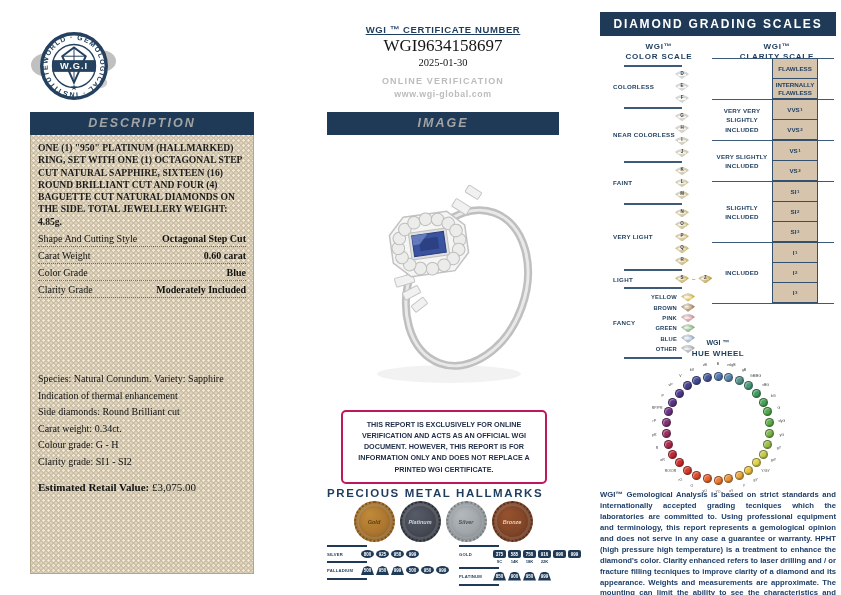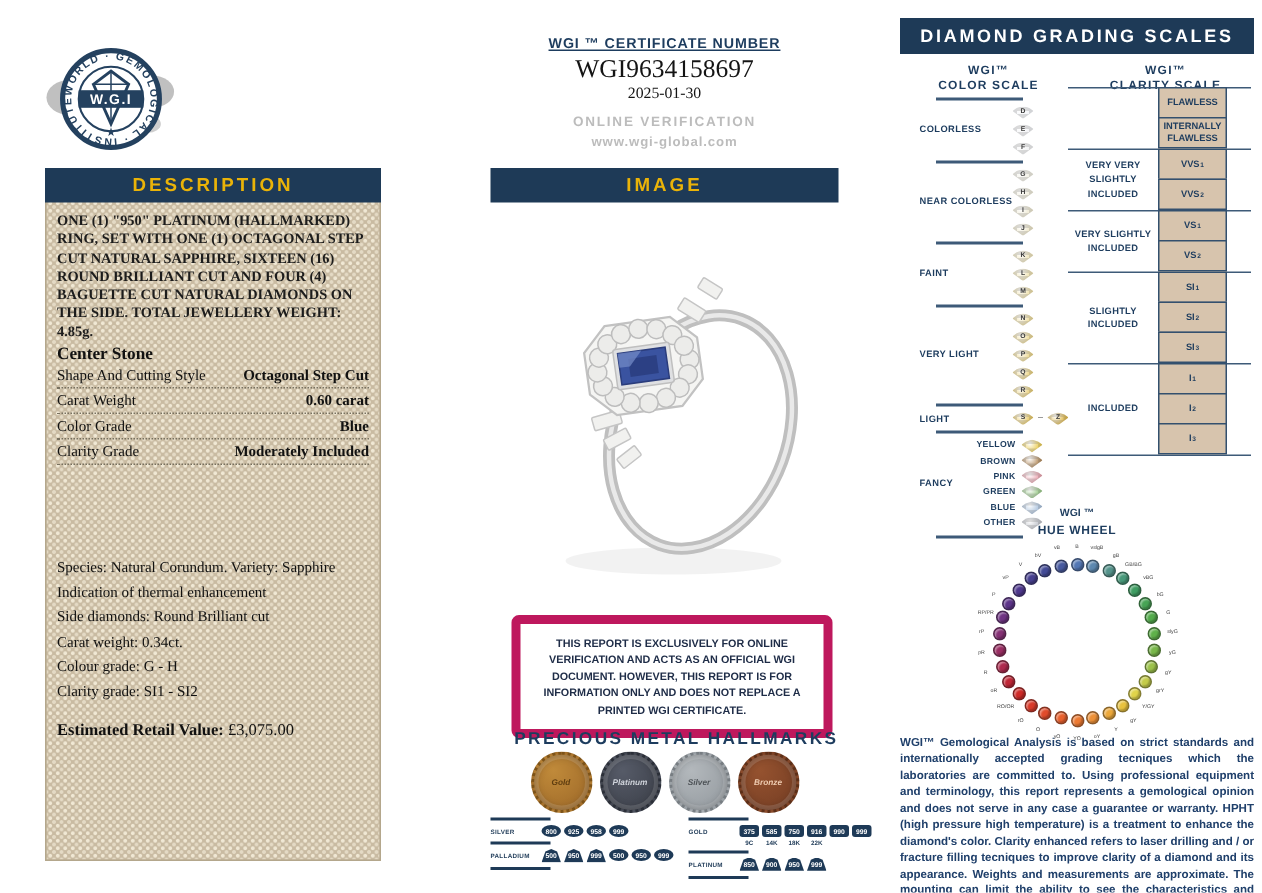--- a/index.html
+++ b/index.html
@@ -14,22 +14,22 @@
   .brand-title{position:absolute;left:94px;top:32px;width:140px;
     font-weight:bold;font-size:18.5px;line-height:21px;color:#1d3c5e;letter-spacing:.2px;}
   .brand-title .tm{font-size:9px;vertical-align:super;}
   .beige-panel{position:absolute;left:0;top:112px;width:224px;height:462px;
     background-color:#c9bba2;
     background-image:
       radial-gradient(circle, rgba(242,234,215,.95) 1px, transparent 1.5px),
       radial-gradient(circle, rgba(242,234,215,.65) 1px, transparent 1.5px);
     background-size:5px 5px,5px 5px;background-position:0 0,2.5px 2.5px;
     border:1px solid #b4a78c;box-sizing:border-box;}
-  .section-bar{background:#1e3a57;color:#eab308;font-weight:bold;font-size:12.5px;
-    letter-spacing:2px;text-align:center;line-height:23px;height:23px;}
+  .section-bar{background:#1e3a57;color:#a3a3a3;font-weight:bold;font-size:12.5px;
+    letter-spacing:2px;text-align:center;line-height:23px;height:23px;font-style:italic;}
   .desc-bar{position:absolute;left:0;top:112px;width:224px;}
   .desc-text{position:absolute;left:8px;top:142px;width:208px;
     font-family:"Liberation Serif",serif;font-weight:600;font-size:9.6px;line-height:12.3px;color:#1c1c1c;}
   .center-stone{position:absolute;left:8px;top:230px;width:208px;font-family:"Liberation Serif",serif;color:#111;}
   .cs-title{font-weight:bold;font-size:11.5px;}
   .cs-row{display:flex;justify-content:space-between;align-items:baseline;
     border-bottom:1px dotted #77705f;padding:3px 0 2px 0;font-size:10px;}
   .cs-row .lab{font-weight:normal;}
   .cs-row .val{font-weight:bold;text-align:right;}
   .comments{position:absolute;left:8px;top:371px;width:208px;font-family:"Liberation Serif",serif;color:#111;}
@@ -45,23 +45,23 @@
     font-family:"Liberation Serif",serif;font-size:17px;color:#141414;}
   .cert-date{position:absolute;top:57px;width:100%;text-align:center;
     font-family:"Liberation Serif",serif;font-size:10.5px;color:#141414;}
   .online-verif{position:absolute;top:76px;width:100%;text-align:center;
     font-weight:bold;font-size:9px;letter-spacing:1.2px;color:#bcbcbc;}
   .website{position:absolute;top:89px;width:100%;text-align:center;
     font-weight:bold;font-size:8.8px;letter-spacing:.6px;color:#bcbcbc;}
   .image-bar{position:absolute;left:0;top:112px;width:232px;}
   .ring-photo{position:absolute;left:22px;top:146px;width:190px;height:250px;}
   .disclaimer{position:absolute;left:14px;top:410px;width:184px;
-    border:6px solid #be185d;border-radius:5px;padding:7px 9px;
+    border:2px solid #be185d;border-radius:5px;padding:7px 9px;
     text-align:center;font-weight:bold;font-size:7.2px;line-height:1.55;color:#1e2c47;}
-  .hm-title{position:absolute;top:487px;width:100%;text-align:right;
+  .hm-title{position:absolute;top:487px;width:100%;text-align:left;
     font-weight:bold;font-size:11.5px;letter-spacing:1.6px;color:#1d3c5e;}
   .coins{position:absolute;top:501px;left:0;width:232px;display:flex;justify-content:center;gap:5px;}
   .coin{width:37px;height:37px;border-radius:50%;position:relative;
     display:flex;align-items:center;justify-content:center;
     font-style:italic;font-size:5.5px;font-weight:bold;
     box-shadow:inset 0 0 0 3px rgba(255,255,255,.14), inset 0 0 6px rgba(0,0,0,.35);}
   .hm-table{position:absolute;top:543px;left:0;width:232px;display:flex;gap:10px;}
   .hm-group{flex:1;display:flex;flex-direction:column;}
   .hm-line{width:40px;height:2px;background:#1e3a57;margin:2px 0;}
   .hm-row{display:flex;align-items:flex-start;gap:2px;margin:1px 0;}
@@ -139,21 +139,20 @@
     <text x="45" y="48.3" text-anchor="middle" font-size="9.5" font-weight="bold" fill="#ffffff" letter-spacing="1">W.G.I</text>
     <text x="45" y="70" text-anchor="middle" font-size="8" fill="#24415f">★</text>
   </svg>
 
 
   <div class="beige-panel"></div>
   <div class="section-bar desc-bar">DESCRIPTION</div>
   <div class="desc-text">ONE (1) "950" PLATINUM (HALLMARKED) RING, SET WITH ONE (1) OCTAGONAL STEP CUT NATURAL SAPPHIRE, SIXTEEN (16) ROUND BRILLIANT CUT AND FOUR (4) BAGUETTE CUT NATURAL DIAMONDS ON THE SIDE. TOTAL JEWELLERY WEIGHT: 4.85g.</div>
 
   <div class="center-stone">
-    <div class="cs-title">Center Stone</div>
     <div>
         <div class="cs-row">
           <span class="lab">Shape And Cutting Style</span>
           <span class="val">Octagonal Step Cut</span>
         </div>
         <div class="cs-row">
           <span class="lab">Carat Weight</span>
           <span class="val">0.60 carat</span>
         </div>
         <div class="cs-row">

